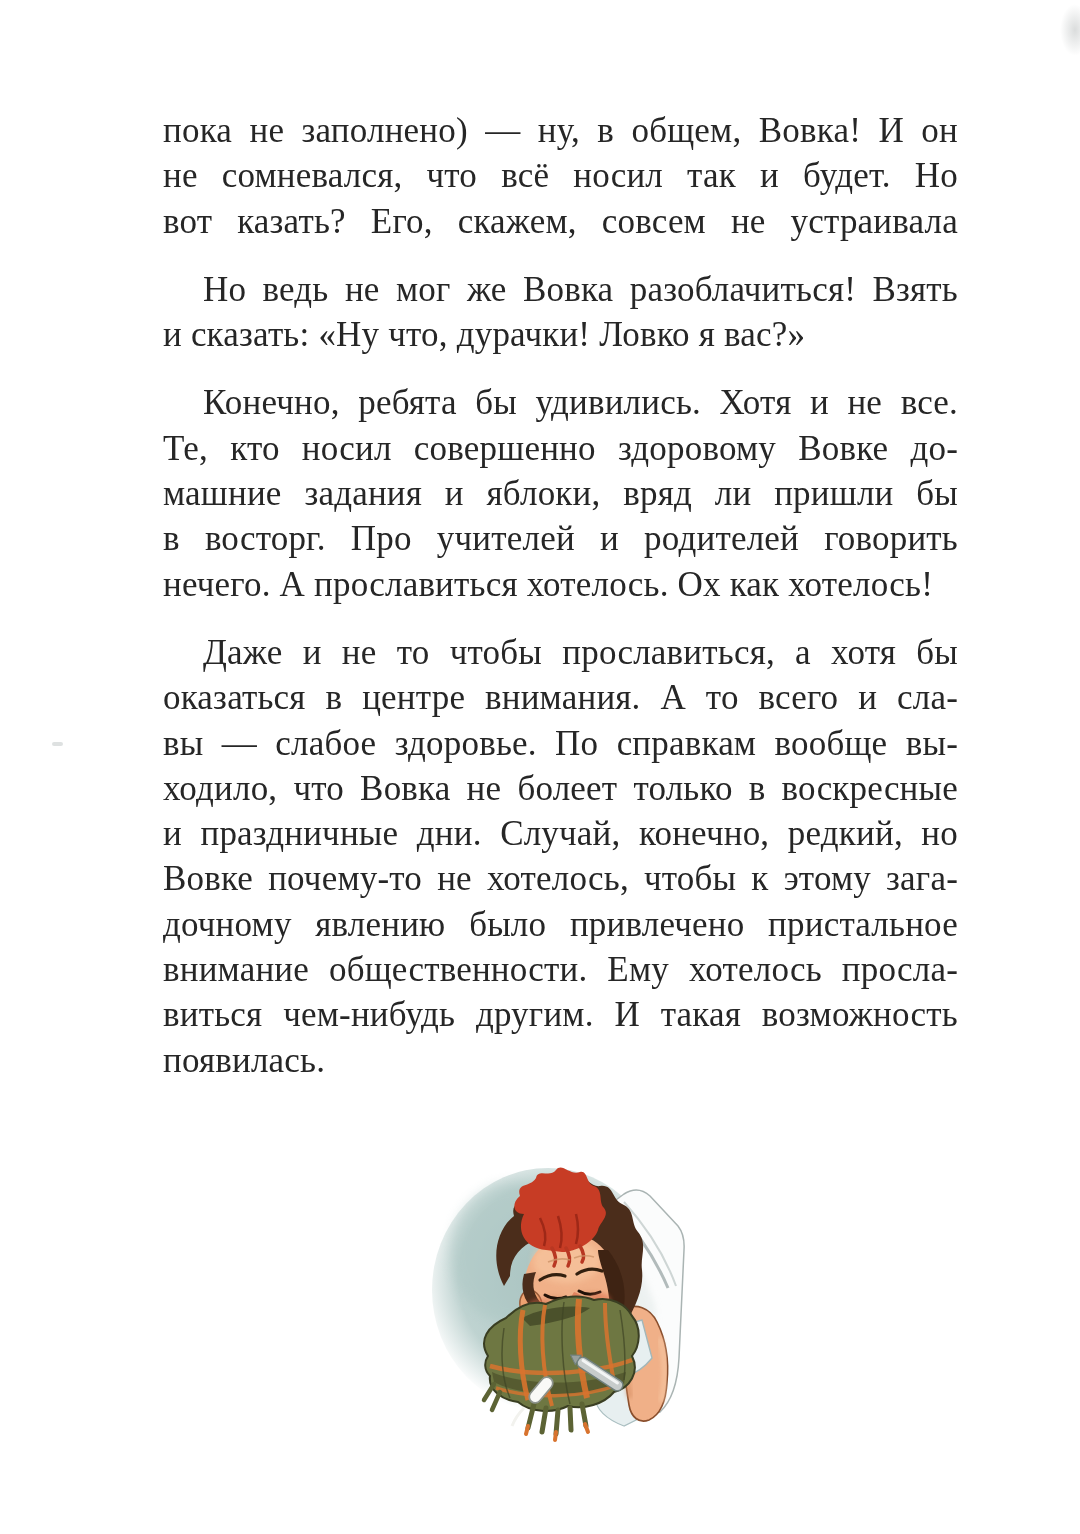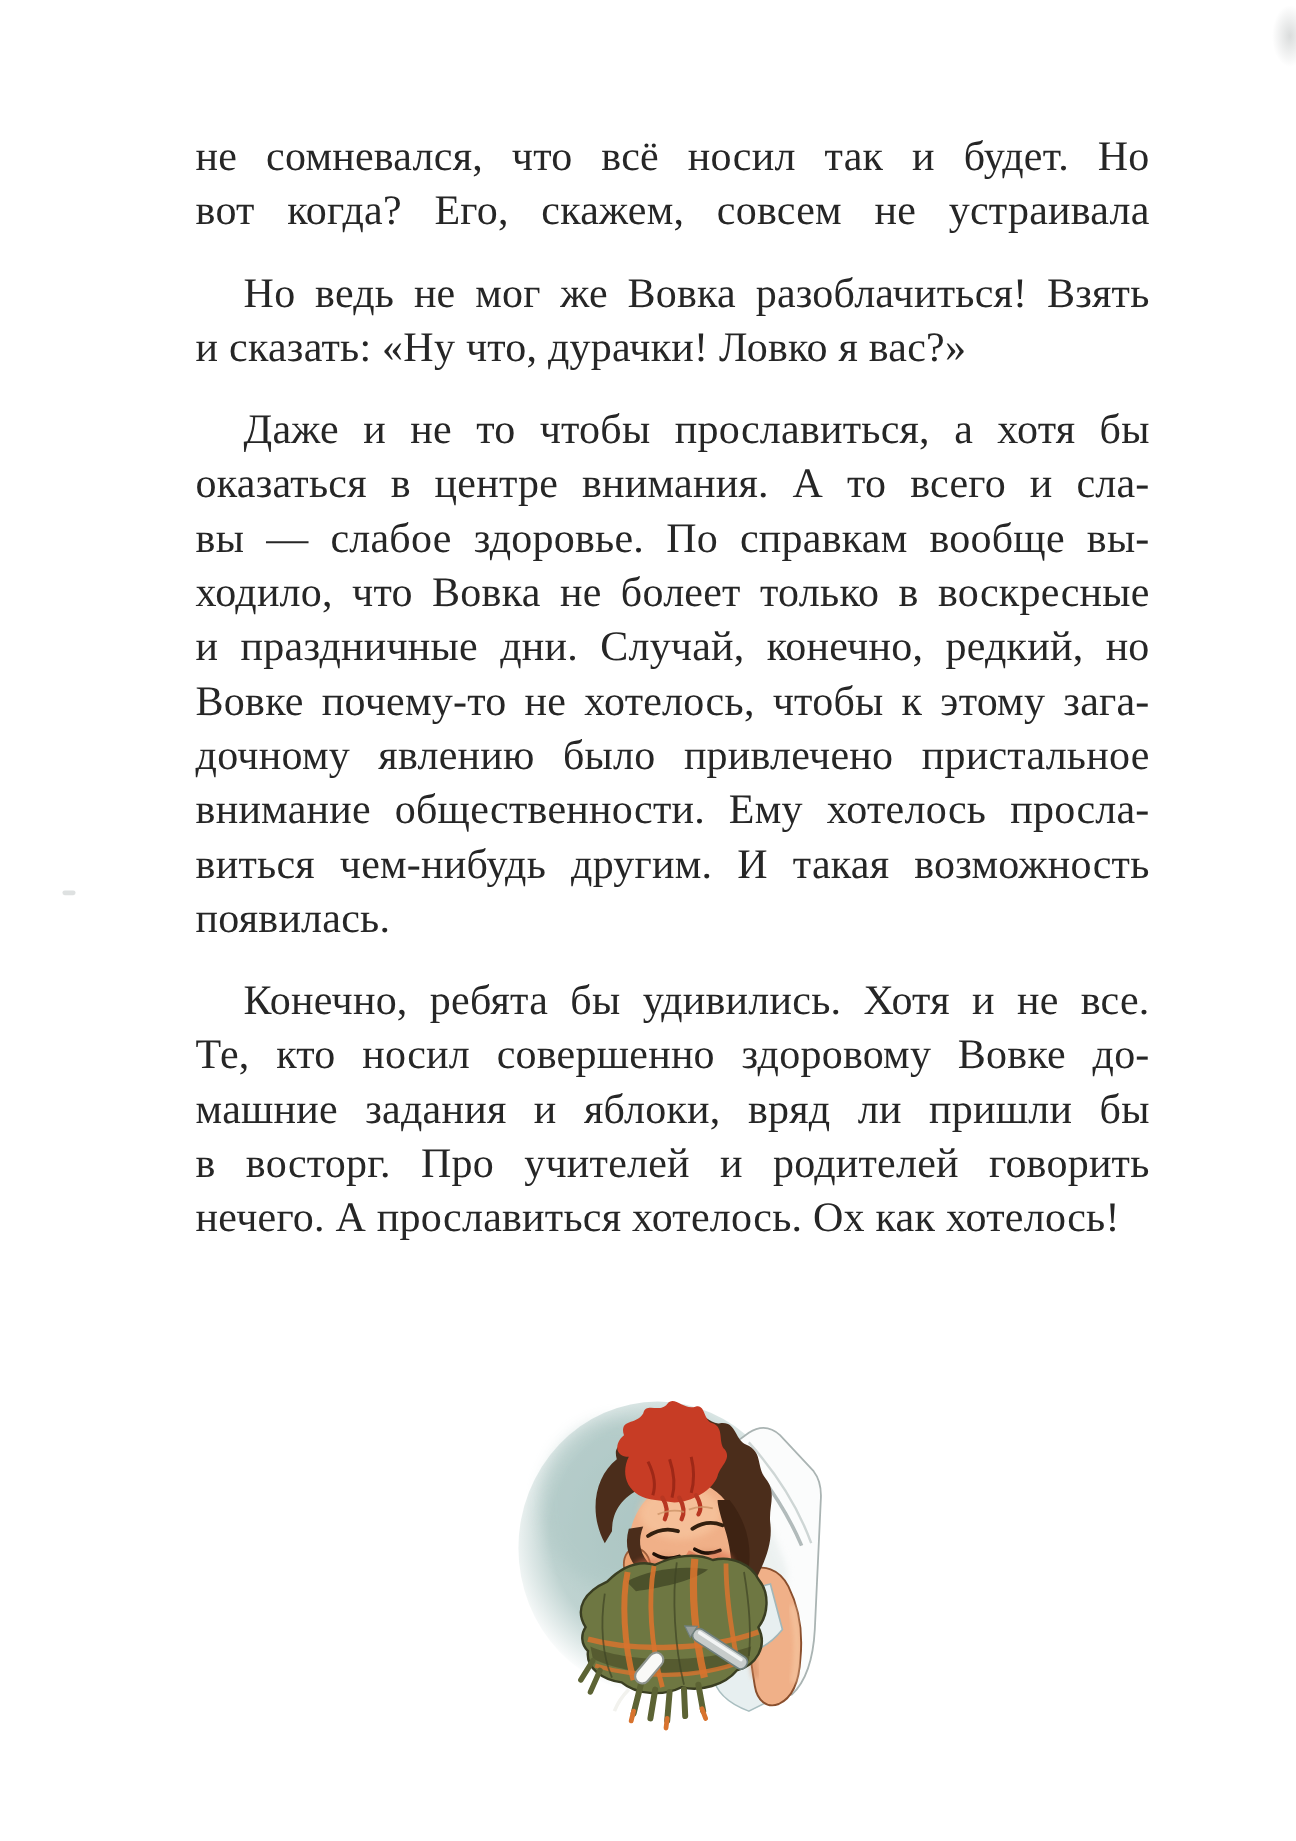--- a/index.html
+++ b/index.html
@@ -32,45 +32,46 @@
   .a2{left:52px;top:742px;width:11px;height:4px;border-radius:2px;
       background:rgba(195,200,200,.55);}
 </style>
 </head>
 <body>
 
 <div class="page">
 
   <div class="text-block" id="text-block">
       <div class="paragraph">
+        <div class="line">пока не заполнено) — ну, в общем, Вовка! И он</div>
         <div class="line">не сомневался, что всё носил так и будет. Но</div>
-        <div class="line">вот когда? Его, скажем, совсем не устраивала</div>
+        <div class="line">вот казать? Его, скажем, совсем не устраивала</div>
       </div>
       <div class="paragraph">
         <div class="line indent">Но ведь не мог же Вовка разоблачиться! Взять</div>
         <div class="line last">и сказать: «Ну что, дурачки! Ловко я вас?»</div>
+      </div>
+      <div class="paragraph">
+        <div class="line indent">Конечно, ребята бы удивились. Хотя и не все.</div>
+        <div class="line">Те, кто носил совершенно здоровому Вовке до-</div>
+        <div class="line">машние задания и яблоки, вряд ли пришли бы</div>
+        <div class="line">в восторг. Про учителей и родителей говорить</div>
+        <div class="line last">нечего. А прославиться хотелось. Ох как хотелось!</div>
       </div>
       <div class="paragraph">
         <div class="line indent">Даже и не то чтобы прославиться, а хотя бы</div>
         <div class="line">оказаться в центре внимания. А то всего и сла-</div>
         <div class="line">вы — слабое здоровье. По справкам вообще вы-</div>
         <div class="line">ходило, что Вовка не болеет только в воскресные</div>
         <div class="line">и праздничные дни. Случай, конечно, редкий, но</div>
         <div class="line">Вовке почему-то не хотелось, чтобы к этому зага-</div>
         <div class="line">дочному явлению было привлечено пристальное</div>
         <div class="line">внимание общественности. Ему хотелось просла-</div>
         <div class="line">виться чем-нибудь другим. И такая возможность</div>
         <div class="line last">появилась.</div>
-      </div>
-      <div class="paragraph">
-        <div class="line indent">Конечно, ребята бы удивились. Хотя и не все.</div>
-        <div class="line">Те, кто носил совершенно здоровому Вовке до-</div>
-        <div class="line">машние задания и яблоки, вряд ли пришли бы</div>
-        <div class="line">в восторг. Про учителей и родителей говорить</div>
-        <div class="line last">нечего. А прославиться хотелось. Ох как хотелось!</div>
       </div>
     </div>
 
   <div class="illustration">
     <svg width="290" height="300" viewBox="0 0 290 300">
       <defs>
         <radialGradient id="tealGrad" cx="50%" cy="45%" r="55%">
           <stop offset="0%" stop-color="var(--c-wash,#a9c4c1)" stop-opacity="0.95"></stop>
           <stop offset="70%" stop-color="var(--c-wash,#a9c4c1)" stop-opacity="0.75"></stop>
           <stop offset="100%" stop-color="var(--c-wash,#a9c4c1)" stop-opacity="0"></stop>

